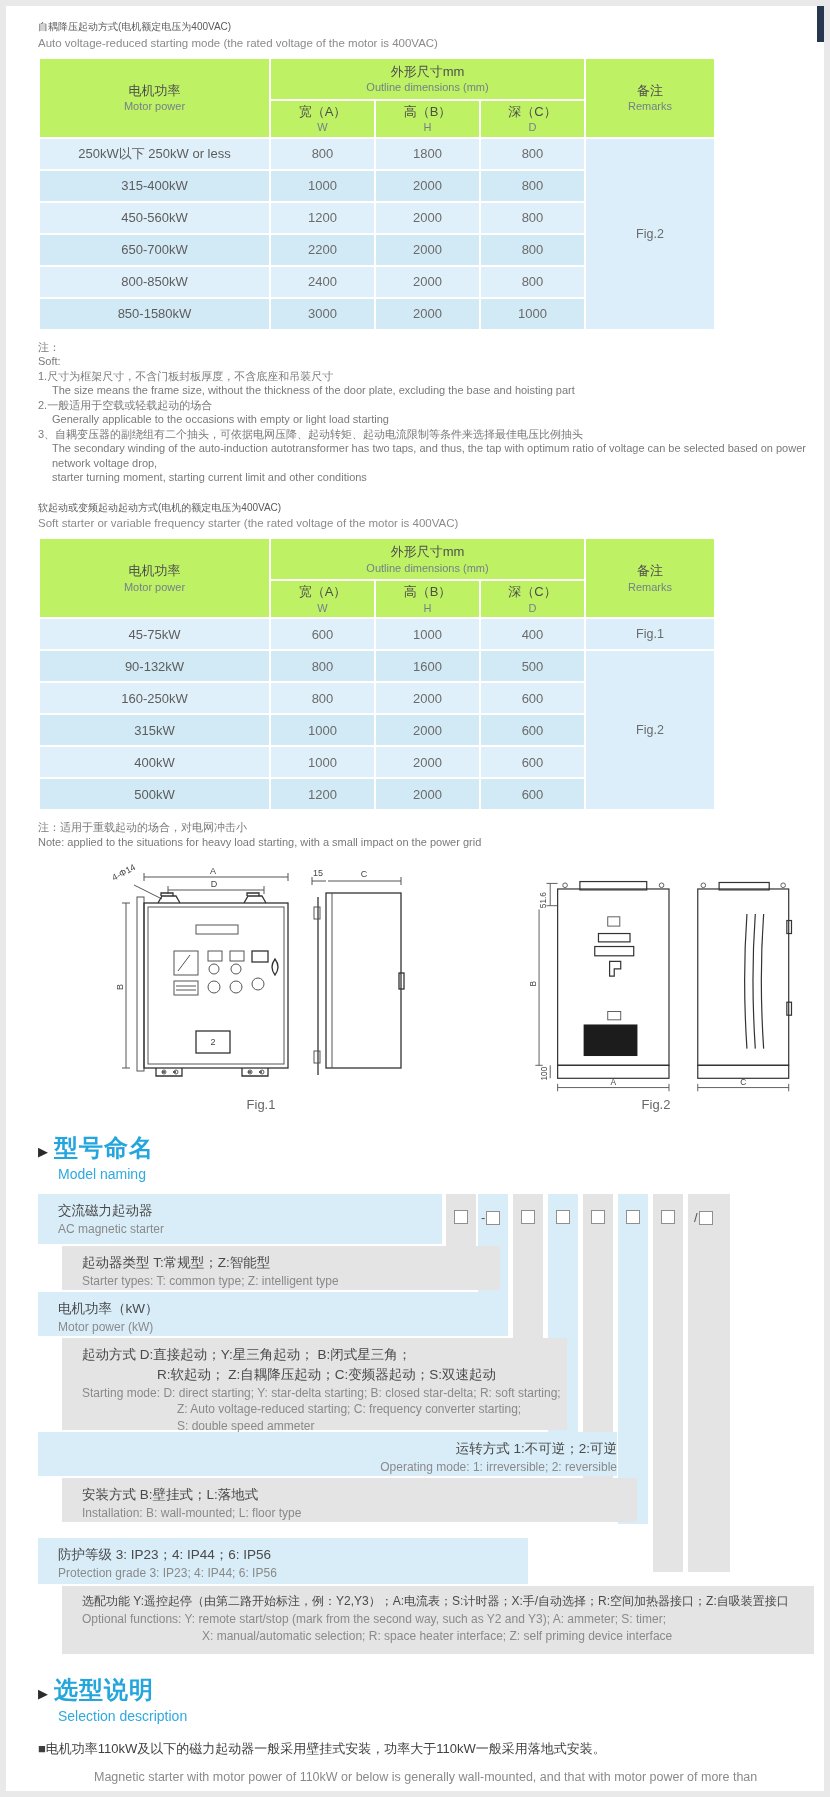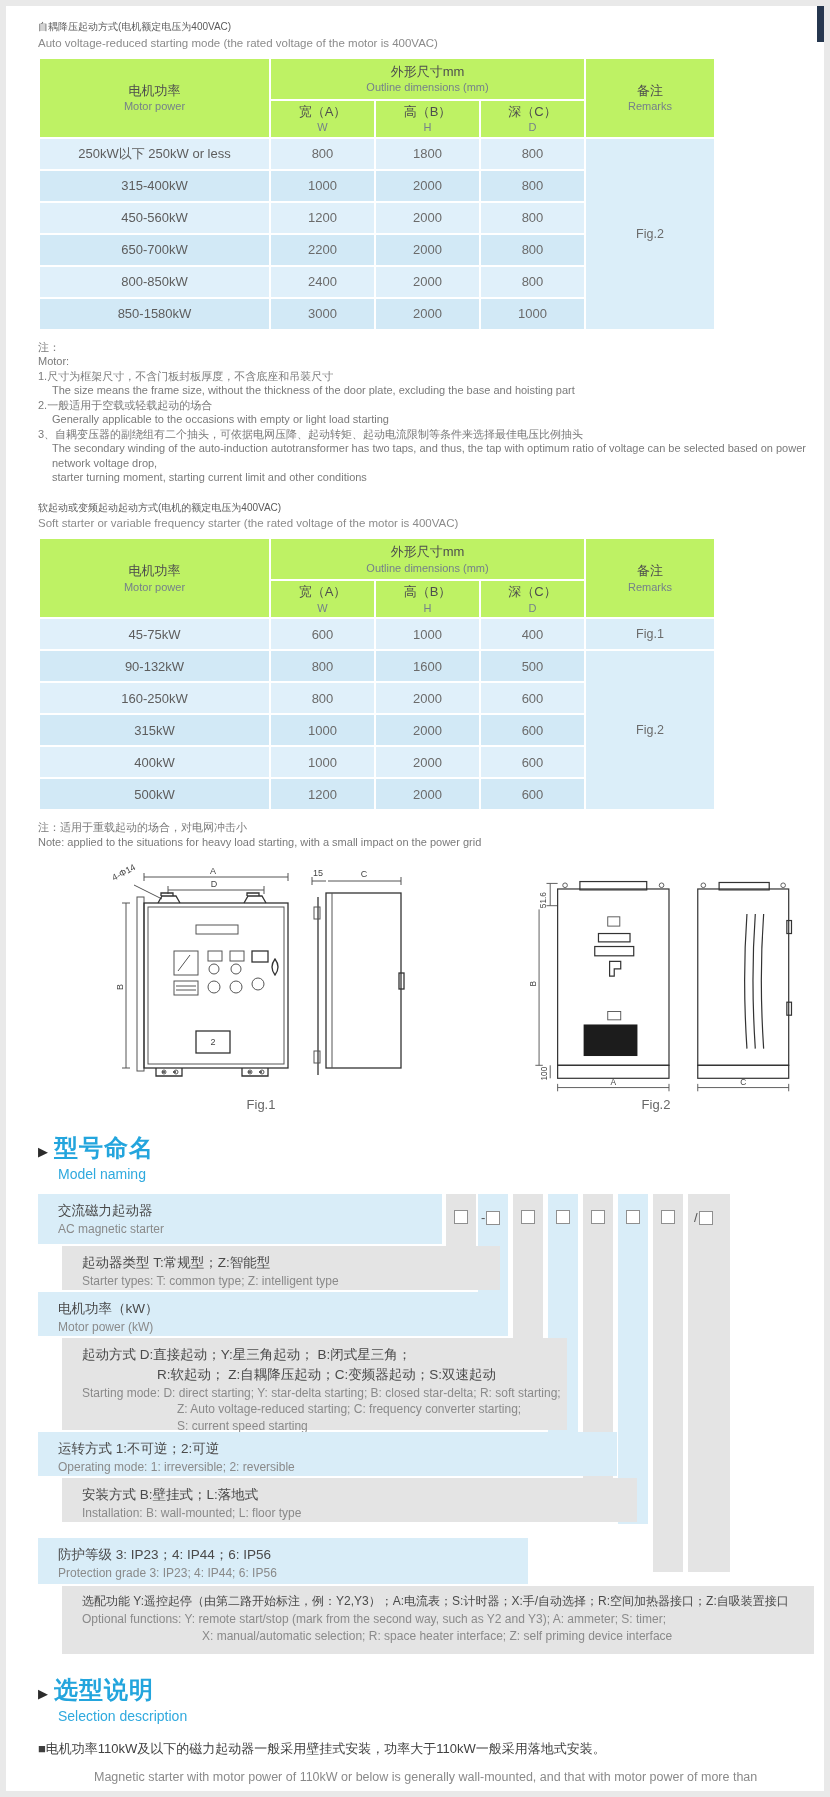--- a/index.html
+++ b/index.html
@@ -72,21 +72,21 @@
   .s6{left:580px;height:330px;}
   .s7{left:615px;height:378px;}
   .s8{left:650px;height:378px;width:42px;}
   .lrow{position:relative;z-index:1;margin-bottom:2px;padding:7px 0 0 20px;box-sizing:border-box;}
   .lrow.blue{background:#d9edf8;}
   .lrow.gray{background:#e4e4e4;margin-left:24px;}
   .r1{width:404px;height:50px;}
   .r2{width:438px;height:44px;}
   .r3{width:470px;height:44px;}
   .r4{width:505px;height:92px;}
-  .r5{width:579px;height:44px;}
+  .r5{width:579px;height:44px;text-align:right;}
   .r6{width:575px;height:44px;}
   .r7{width:490px;height:46px;margin-top:16px;}
   .r8{width:752px;height:68px;}
   .lzh{font-size:13.5px;color:#4a4a4a;line-height:1.45;white-space:nowrap;}
   .len{font-size:12px;color:#8a8a8a;line-height:1.4;white-space:nowrap;}
   .ind75{padding-left:75px;}
   .ind95{padding-left:95px;}
   .ind120{padding-left:120px;}
   .base-code{position:absolute;left:358px;top:15px;font-size:15px;color:#555;}
   .codeboxes{position:absolute;left:0;top:16px;width:752px;height:20px;z-index:2;}
@@ -184,21 +184,21 @@
             <td class="pcol">850-1580kW</td>
             <td>3000</td>
             <td>2000</td>
             <td>1000</td>
           </tr>
         </tbody>
     </table>
 
     <div class="notes">
         <div class="note-line">注：</div>
-        <div class="note-line">Motor:</div>
+        <div class="note-line">Soft:</div>
         <div class="note-line">1.尺寸为框架尺寸，不含门板封板厚度，不含底座和吊装尺寸</div>
         <div class="note-line ind">The size means the frame size, without the thickness of the door plate, excluding the base and hoisting part</div>
         <div class="note-line">2.一般适用于空载或轻载起动的场合</div>
         <div class="note-line ind">Generally applicable to the occasions with empty or light load starting</div>
         <div class="note-line">3、自耦变压器的副绕组有二个抽头，可依据电网压降、起动转矩、起动电流限制等条件来选择最佳电压比例抽头</div>
         <div class="note-line ind">The secondary winding of the auto-induction autotransformer has two taps, and thus, the tap with optimum ratio of voltage can be selected based on power network voltage drop,</div>
         <div class="note-line ind">starter turning moment, starting current limit and other conditions</div>
       </div>
 
     <div class="gap-md"></div>
@@ -477,21 +477,21 @@
       </div>
       <div class="lrow blue r3">
         <div class="lzh">电机功率（kW）</div>
         <div class="len">Motor power (kW)</div>
       </div>
       <div class="lrow gray r4">
         <div class="lzh">起动方式 D:直接起动；Y:星三角起动；  B:闭式星三角；</div>
         <div class="lzh ind75">R:软起动；  Z:自耦降压起动；C:变频器起动；S:双速起动</div>
         <div class="len">Starting mode: D: direct starting; Y: star-delta starting; B: closed star-delta; R: soft starting;</div>
         <div class="len ind95">Z: Auto voltage-reduced starting; C: frequency converter starting;</div>
-        <div class="len ind95">S: current speed starting</div>
+        <div class="len ind95">S: double speed ammeter</div>
       </div>
       <div class="lrow blue r5">
         <div class="lzh">运转方式 1:不可逆；2:可逆</div>
         <div class="len">Operating mode: 1: irreversible; 2: reversible</div>
       </div>
       <div class="lrow gray r6">
         <div class="lzh">安装方式 B:壁挂式；L:落地式</div>
         <div class="len">Installation: B: wall-mounted; L: floor type</div>
       </div>
       <div class="lrow blue r7">

